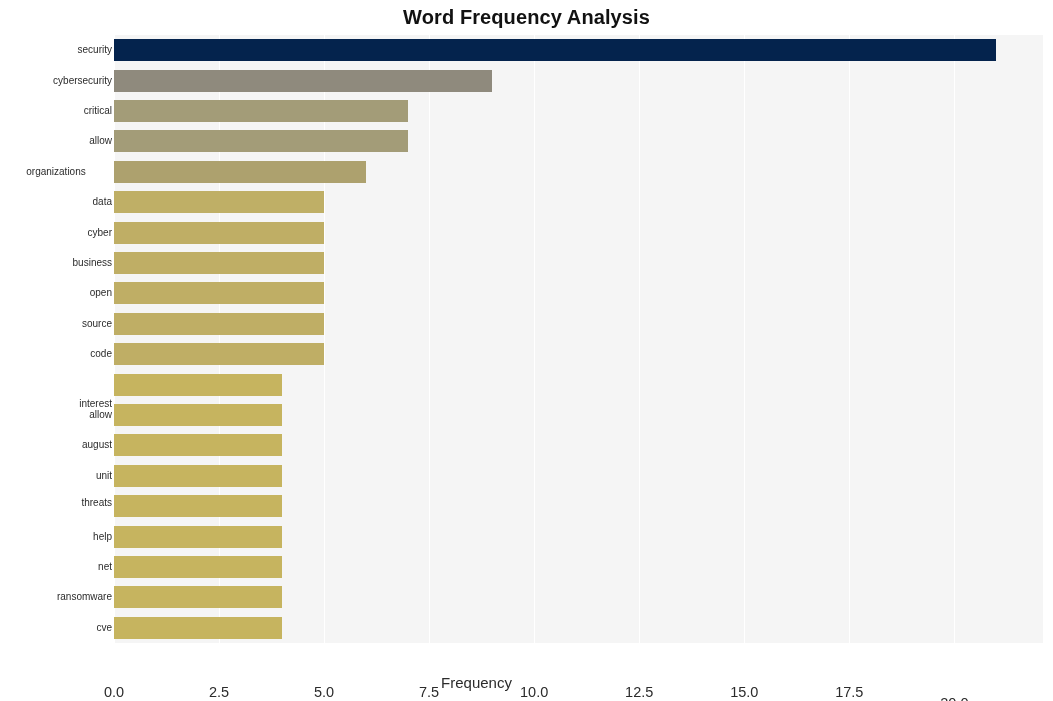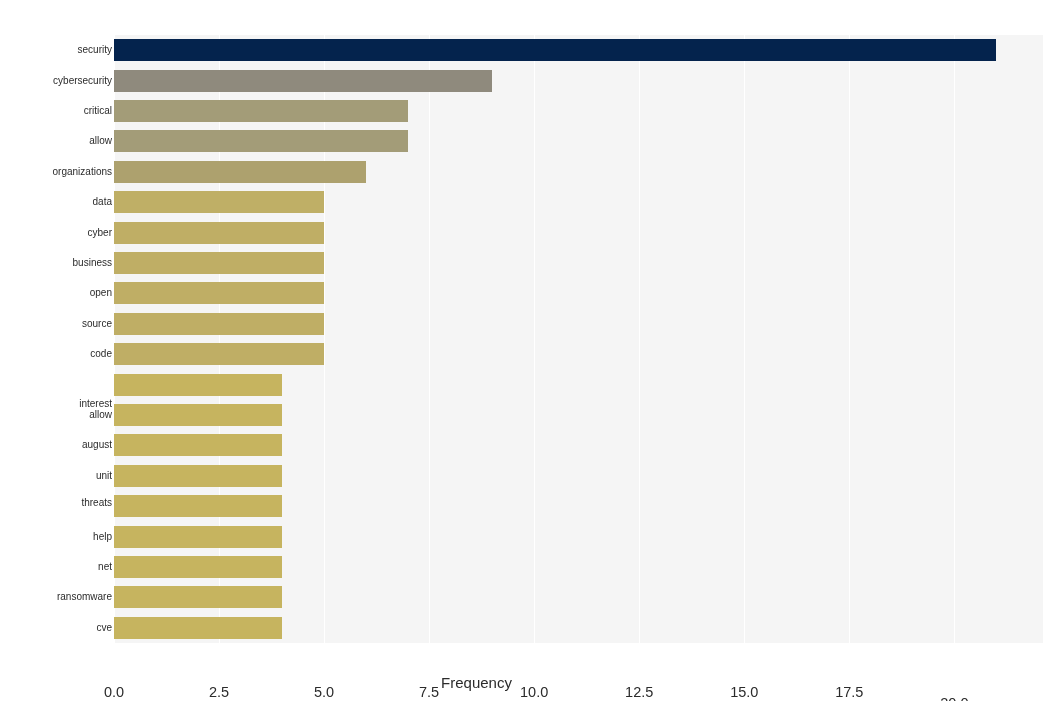--- a/index.html
+++ b/index.html
@@ -105,20 +105,21 @@
     text-align: center;
     font-size: 15px;
     color: #2b2b2b;
   }
 </style>
 </head>
 <body>
 
 <div id="chart-root">
 
+  <div class="chart-title">Word Frequency Analysis</div>
 
   <div class="plot-area" id="plot-area">
       <div class="gridline-v" style="left: 0px;"></div>
       <div class="gridline-v" style="left: 105.043px;"></div>
       <div class="gridline-v" style="left: 210.086px;"></div>
       <div class="gridline-v" style="left: 315.129px;"></div>
       <div class="gridline-v" style="left: 420.172px;"></div>
       <div class="gridline-v" style="left: 525.215px;"></div>
       <div class="gridline-v" style="left: 630.258px;"></div>
       <div class="gridline-v" style="left: 735.301px;"></div>
@@ -143,21 +144,21 @@
       <div class="bar" title="net: 4" style="width: 168.069px; top: 521px; background: rgb(198, 180, 95);"></div>
       <div class="bar" title="ransomware: 4" style="width: 168.069px; top: 551.4px; background: rgb(198, 180, 95);"></div>
       <div class="bar" title="cve: 4" style="width: 168.069px; top: 581.8px; background: rgb(198, 180, 95);"></div>
     </div>
 
   <div class="ytick-layer" id="ytick-layer">
       <div class="ytick" style="top: 7.2px;">security</div>
       <div class="ytick" style="top: 37.6px; padding-left: 17px;">cybersecurity</div>
       <div class="ytick" style="top: 68px;">critical</div>
       <div class="ytick" style="top: 98.4px;">allow</div>
-      <div class="ytick" style="top: 128.8px;">organizations</div>
+      <div class="ytick" style="top: 128.8px; text-align: center;">organizations</div>
       <div class="ytick" style="top: 159.2px;">data</div>
       <div class="ytick" style="top: 189.6px;">cyber</div>
       <div class="ytick" style="top: 220px;">business</div>
       <div class="ytick" style="top: 250.4px;">open</div>
       <div class="ytick" style="top: 280.8px;">source</div>
       <div class="ytick" style="top: 311.2px;">code</div>
       <div class="ytick" style="top: 361px;">interest</div>
       <div class="ytick" style="top: 372px;">allow</div>
       <div class="ytick" style="top: 402.4px;">august</div>
       <div class="ytick" style="top: 432.8px;">unit</div>

